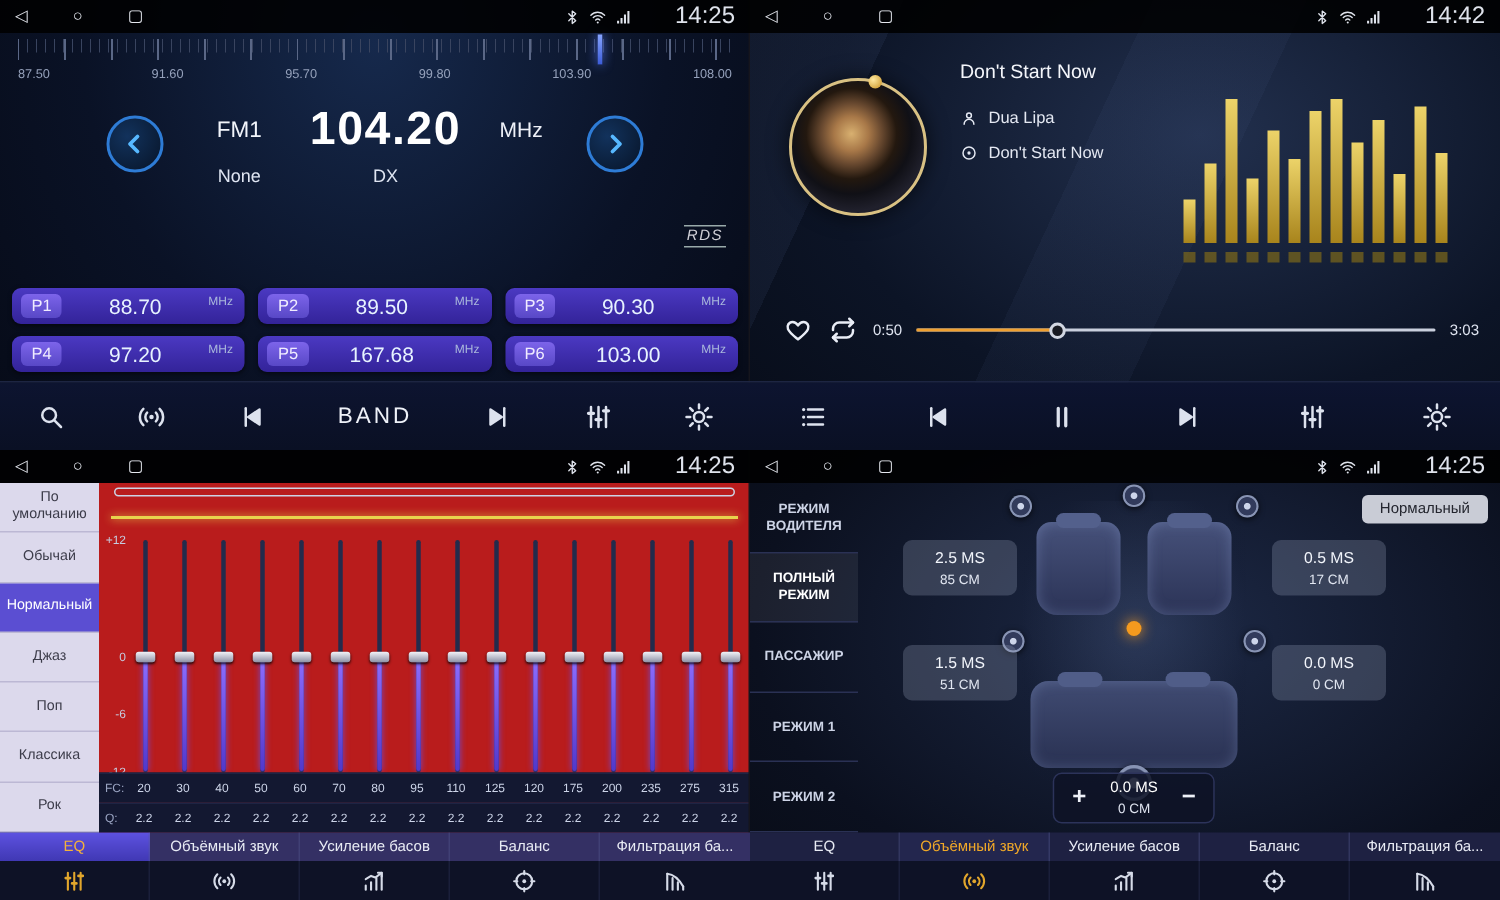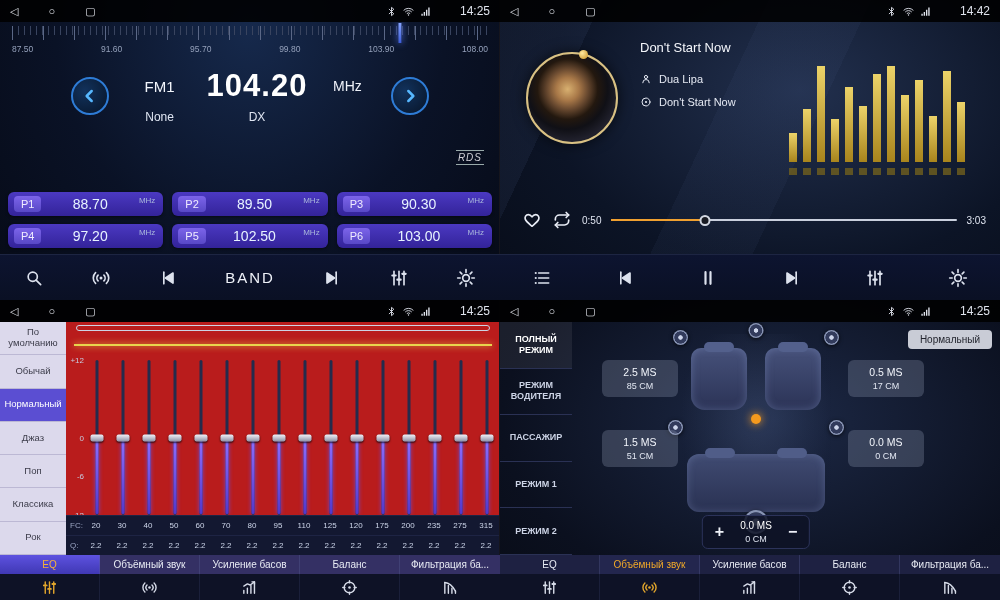--- a/index.html
+++ b/index.html
@@ -16,21 +16,21 @@
   .q-eq { background:#0a0e1e; }
   .q-surround { background:radial-gradient(ellipse at 55% 40%, #1d2946 0%, #0b101f 70%, #080c16 100%); }
 
   
   .statusbar { position:absolute; top:0; left:0; right:0; height:22px; background:rgba(0,0,0,.88);
     display:flex; align-items:center; justify-content:space-between; padding:0 10px; z-index:9; }
   .nav { display:flex; gap:30px; }
   .navicon { font-size:11px; color:#e4e7ee; line-height:22px; }
   .status { display:flex; align-items:center; gap:6px; color:#dfe3ec; }
   .sicon { width:11px; height:11px; }
-  .time { font-size:12px;margin-left:23px; }
+  .time { font-size:16px;margin-left:23px; }
 
   
   .ruler { position:absolute; top:26px; left:12px; right:12px; height:40px; }
   .ticks { height:14px;
     background-image:repeating-linear-gradient(90deg,#5a6786 0 1px,transparent 1px 31px),
                      repeating-linear-gradient(90deg,#39445f 0 1px,transparent 1px 6px);
     background-size:100% 14px, 100% 9px; background-repeat:no-repeat; background-position:top left; }
   .pointer { position:absolute; top:-3px; width:3px; height:20px; transform:translateX(-50%);
     background:linear-gradient(180deg,#87a4ff,#3c5cd8); box-shadow:0 0 7px #5a7cff; }
   .scale-labels { display:flex; justify-content:space-between; margin-top:4px; font-size:8.5px; color:#94a0ba; }
@@ -256,21 +256,21 @@
         <span class="pfreq">90.30</span>
         <span class="punit">MHz</span>
       </div>
         <div class="preset">
         <span class="pid">P4</span>
         <span class="pfreq">97.20</span>
         <span class="punit">MHz</span>
       </div>
         <div class="preset">
         <span class="pid">P5</span>
-        <span class="pfreq">102.50</span>
+        <span class="pfreq">167.68</span>
         <span class="punit">MHz</span>
       </div>
         <div class="preset">
         <span class="pid">P6</span>
         <span class="pfreq">103.00</span>
         <span class="punit">MHz</span>
       </div>
       </div>
 
     <div class="toolbar">
@@ -695,22 +695,22 @@
         <svg class="sicon" viewBox="0 0 24 24">
             <path fill="currentColor" stroke="none" d="M3 17h3v4H3zM8 13h3v8H8zM13 8h3v13h-3zM18 3h3v18h-3z"></path>
           </svg>
         <span class="time">14:25</span>
       </div>
     </header>
 
     <div class="sr-body">
       <aside class="sr-sidebar">
 
-      <div class="sr-mode active">ПОЛНЫЙ РЕЖИМ</div>
-          <div class="sr-mode">РЕЖИМ ВОДИТЕЛЯ</div>
+      <div class="sr-mode">РЕЖИМ ВОДИТЕЛЯ</div>
+          <div class="sr-mode active">ПОЛНЫЙ РЕЖИМ</div>
           <div class="sr-mode">ПАССАЖИР</div>
           <div class="sr-mode">РЕЖИМ 1</div>
           <div class="sr-mode">РЕЖИМ 2</div>
         </aside>
       <div class="sr-main">
         <button class="normal-btn">Нормальный</button>
 
         <div class="car">
           <div class="cabin"></div>
           <div class="seat seat-fl"></div>

